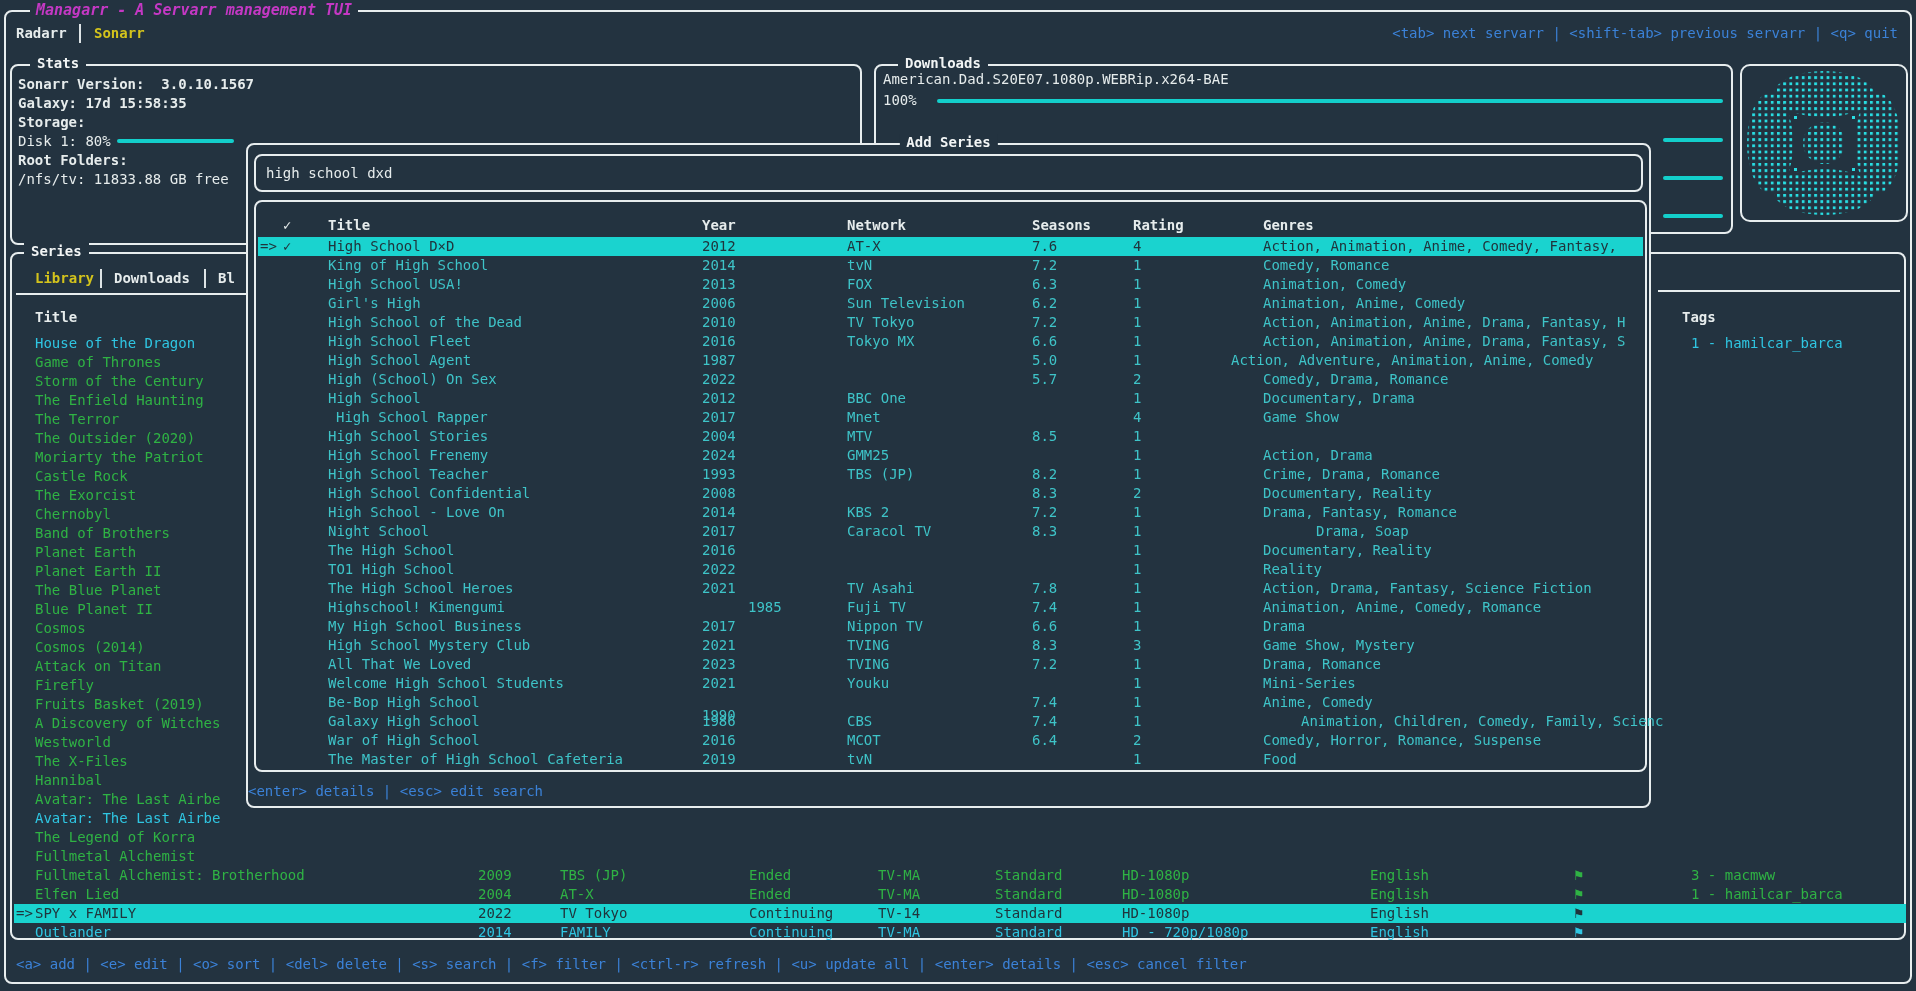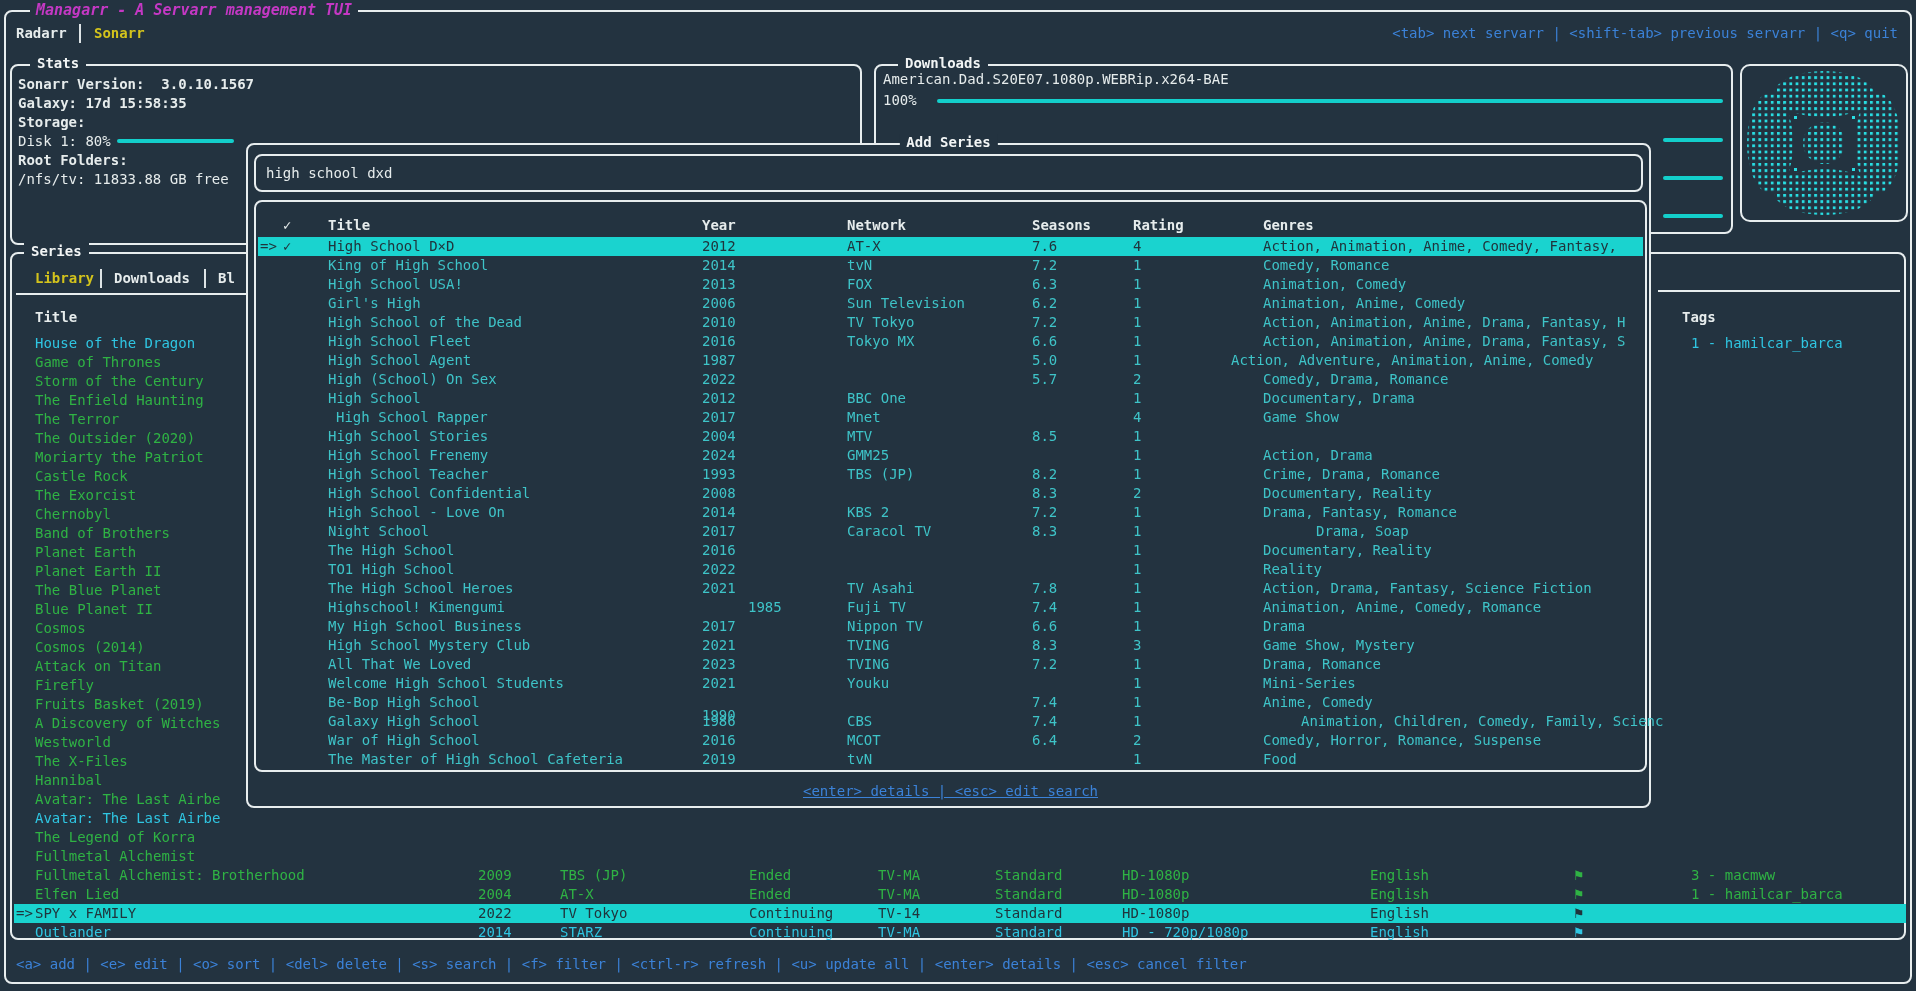--- a/index.html
+++ b/index.html
@@ -215,21 +215,21 @@
           <span class="cell" style="left: 735px;">Continuing</span>
           <span class="cell" style="left: 864px;">TV-14</span>
           <span class="cell" style="left: 981px;">Standard</span>
           <span class="cell" style="left: 1108px;">HD-1080p</span>
           <span class="cell" style="left: 1356px;">English</span>
           <span class="cell flagicon" style="left: 1559px;">⚑</span>
         </div>
         <div class="srow c-cyan" style="top: 669px;">
           <span class="cell" style="left: 21px;">Outlander</span>
           <span class="cell" style="left: 464px;">2014</span>
-          <span class="cell" style="left: 546px;">STARZ</span>
+          <span class="cell" style="left: 546px;">FAMILY</span>
           <span class="cell" style="left: 735px;">Continuing</span>
           <span class="cell" style="left: 864px;">TV-MA</span>
           <span class="cell" style="left: 981px;">Standard</span>
           <span class="cell" style="left: 1108px;">HD - 720p/1080p</span>
           <span class="cell" style="left: 1356px;">English</span>
           <span class="cell flagicon" style="left: 1559px;">⚑</span>
         </div>
       </div>
   </div>
 
@@ -458,18 +458,18 @@
         </div>
         <div class="prow" style="top: 605px;">
           <span class="cell" style="left: 70px;">The Master of High School Cafeteria</span>
           <span class="cell" style="left: 444px;">2019</span>
           <span class="cell" style="left: 589px;">tvN</span>
           <span class="cell" style="left: 875px;">1</span>
           <span class="cell genres" style="left: 1005px;">Food</span>
         </div>
       </div>
 
-    <span class="abs c-blue" style="left:0;top:637px;width:1405px;text-align:center;text-decoration:underline;">&lt;enter&gt; details | &lt;esc&gt; edit search</span>
+    <span class="abs c-blue" style="left:0;top:637px;width:1405px;">&lt;enter&gt; details | &lt;esc&gt; edit search</span>
   </div>
 
   <span class="abs c-blue" style="left:16px;top:955px;">&lt;a&gt; add | &lt;e&gt; edit | &lt;o&gt; sort | &lt;del&gt; delete | &lt;s&gt; search | &lt;f&gt; filter | &lt;ctrl-r&gt; refresh | &lt;u&gt; update all | &lt;enter&gt; details | &lt;esc&gt; cancel filter</span>
 
 </div>
 
 </body></html>

